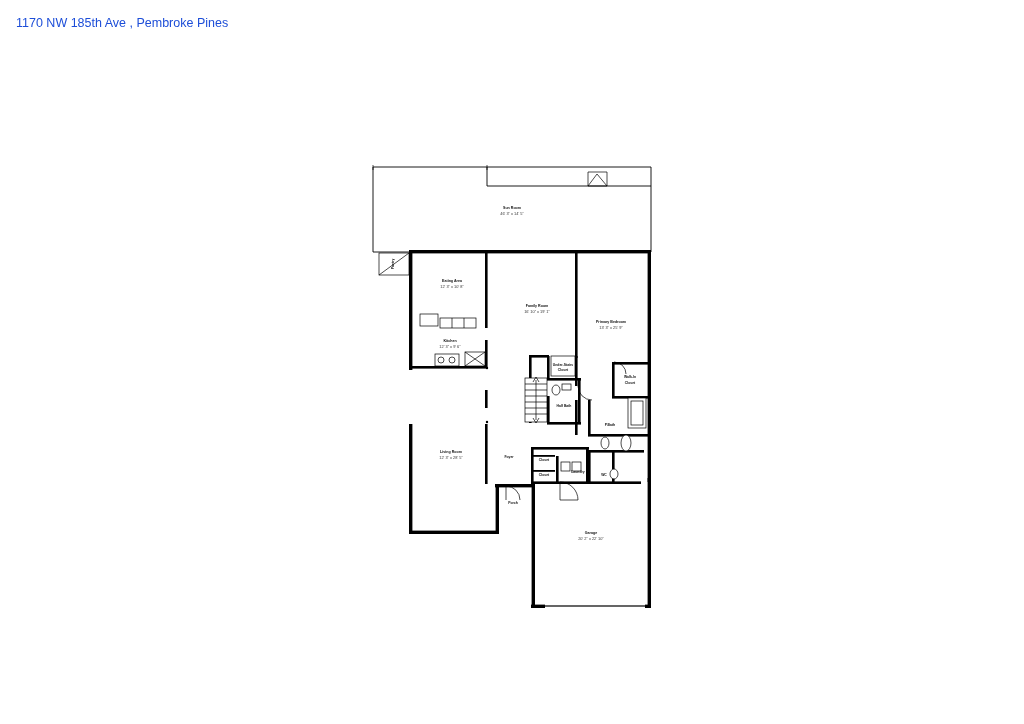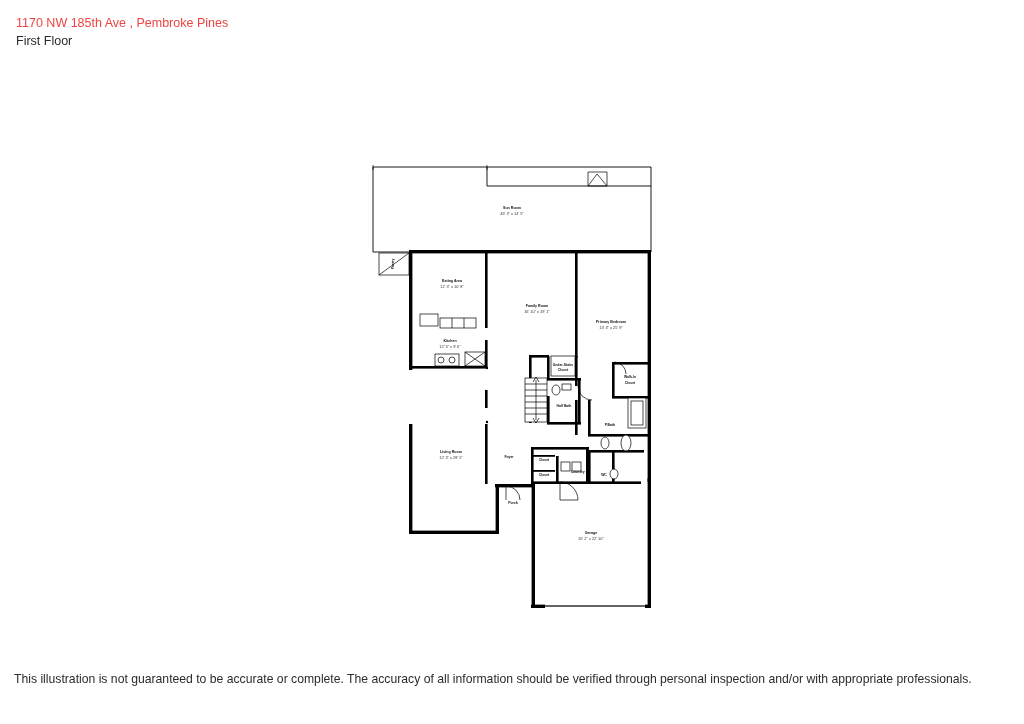--- a/index.html
+++ b/index.html
@@ -16,21 +16,21 @@
     overflow: hidden;
   }
   #title-block {
     position: absolute;
     left: 16px;
     top: 14px;
     line-height: 18px;
   }
   #title-block .addr {
     font-size: 12.5px;
-    color: #ef4444;
+    color: #1d4ed8;
     white-space: nowrap;
   }
   #title-block .floor {
     font-size: 12.5px;
     color: #2b2b2b;
   }
   #disclaimer {
     position: absolute;
     left: 14px;
     top: 670px;
@@ -72,21 +72,20 @@
     fill: #111111;
     text-anchor: middle;
     font-weight: bold;
   }
 </style>
 </head>
 <body>
 
 <div id="title-block">
   <div class="addr">1170 NW 185th Ave , Pembroke Pines</div>
-  <div class="floor">First Floor</div>
 </div>
 
 <div id="plan-wrap">
 <svg class="plan" width="1024" height="724" viewBox="0 0 1024 724" xmlns="http://www.w3.org/2000/svg">
 
   <g>
 
     <path class="thin" d="M373,167 L651,167 L651,186 L487,186 L487,167"></path>
     <path class="thin" d="M373,167 L373,252"></path>
     <path class="thin" d="M373,252 L651,252"></path>
@@ -264,14 +263,13 @@
     <text class="lbl-vert" x="544" y="461">Closet</text>
     <text class="lbl-vert" x="544" y="476">Closet</text>
 
     <text class="lbl-vert" x="394" y="264" transform="rotate(-90 394 264)">Pantry</text>
   </g>
 
 </svg>
 </div>
 
 <div id="disclaimer">
-  <div>This illustration is not guaranteed to be accurate or complete. The accuracy of all information should be verified through personal inspection and/or with appropriate professionals.</div>
 </div>
 
 </body></html>

